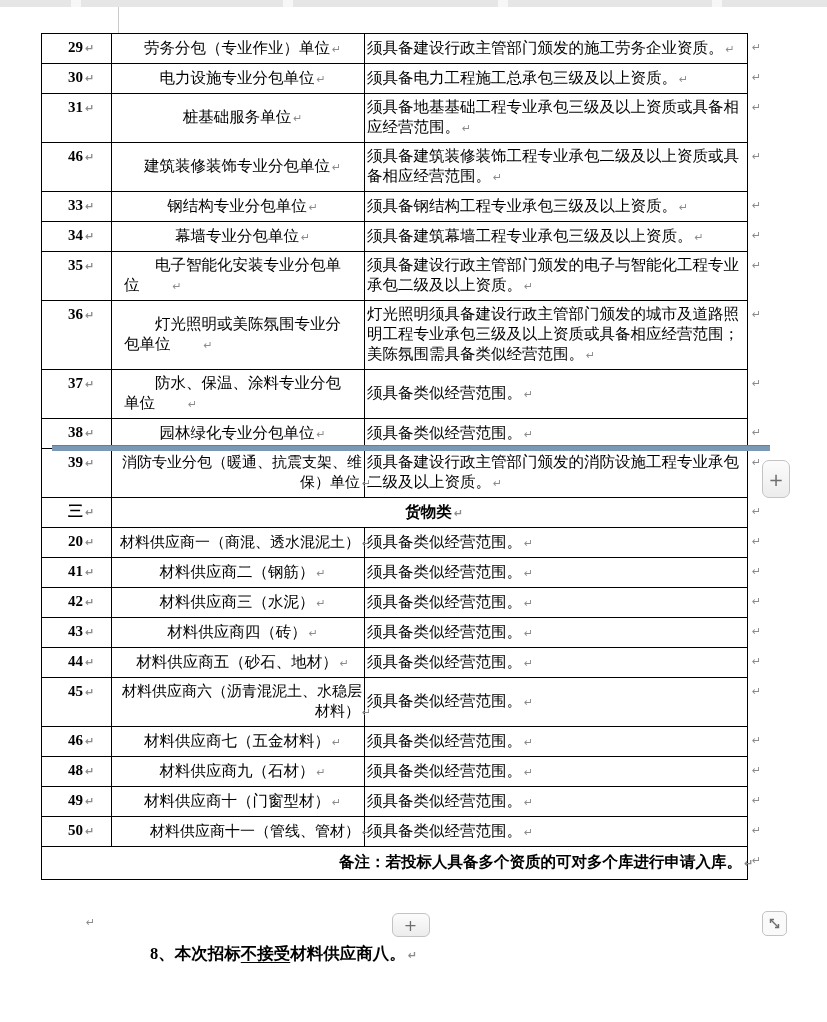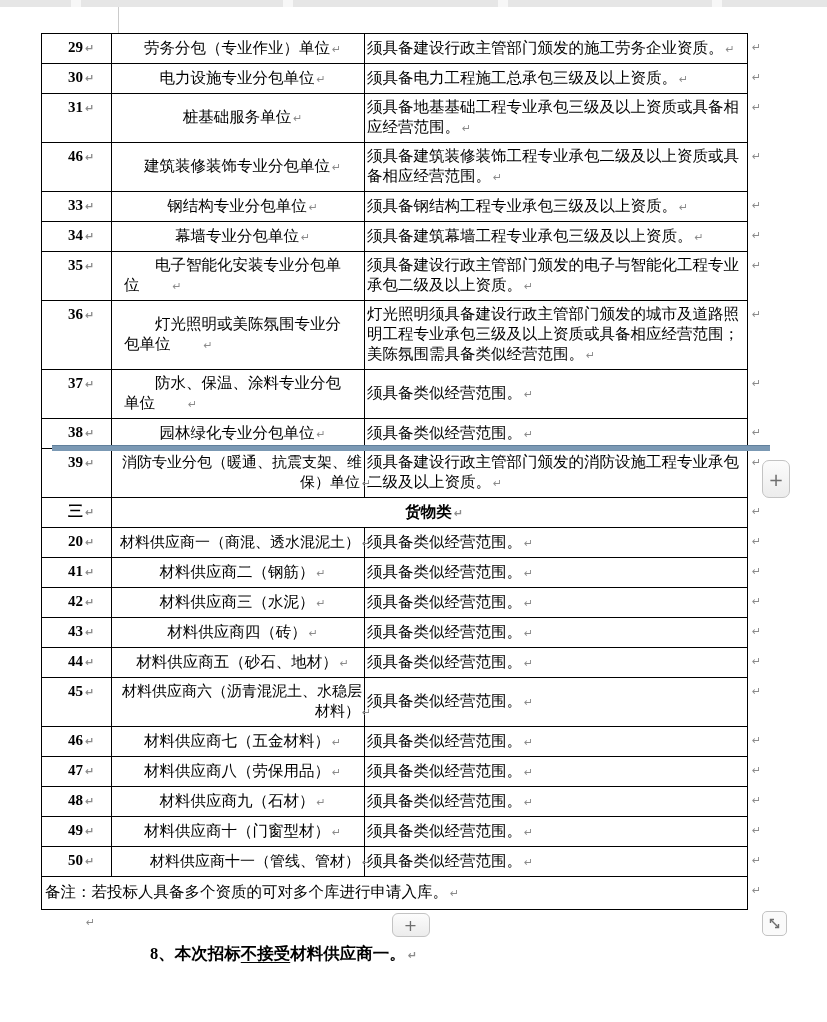--- a/index.html
+++ b/index.html
@@ -27,21 +27,21 @@
   .c-num{
     text-align:center;vertical-align:top;padding:3px 2px;
     font-weight:bold;font-size:15px;
   }
   .c-name{vertical-align:middle;padding:3px 12px;}
   .align-center{text-align:center;}
   .align-indent{text-align:left;text-indent:31px;margin-top:26px;}
   .align-fill{text-align:right;padding:3px 2px;font-size:15px;}
   .c-req{vertical-align:middle;text-align:left;padding:3px 2px;margin-left:15px;}
   .c-section{text-align:center;font-weight:bold;vertical-align:middle;padding:3px;}
-  .c-note{text-align:left;font-weight:normal;vertical-align:middle;padding:5px 3px;}
+  .c-note{text-align:right;font-weight:bold;vertical-align:middle;padding:5px 3px;}
   .c-ghost{border:none;vertical-align:top;padding:2px 0 0 4px;background:transparent;}
 
   
   .pmark{
     display:inline-block;width:0;overflow:visible;white-space:nowrap;
     color:#8b8b8b;font-size:11px;font-family:"DejaVu Sans",sans-serif;
     vertical-align:baseline;padding-left:2px;
   }
   .pmark-out{
     color:#8b8b8b;font-size:11px;font-family:"DejaVu Sans",sans-serif;
@@ -197,26 +197,20 @@
         <td class="c-req"><span>须具备类似经营范围。</span><span class="pmark">↵</span></td>
         <td class="c-ghost"><span class="pmark-out">↵</span></td>
       </tr>
       <tr>
         <td class="c-num"><span>46</span><span class="pmark">↵</span></td>
         <td class="c-name align-center"><span>材料供应商七（五金材料）</span><span class="pmark">↵</span></td>
         <td class="c-req"><span>须具备类似经营范围。</span><span class="pmark">↵</span></td>
         <td class="c-ghost"><span class="pmark-out">↵</span></td>
       </tr>
       <tr>
-        <td class="c-num"><span>47</span><span class="pmark">↵</span></td>
-        <td class="c-name align-center"><span>材料供应商八（劳保用品）</span><span class="pmark">↵</span></td>
-        <td class="c-req"><span>须具备类似经营范围。</span><span class="pmark">↵</span></td>
-        <td class="c-ghost"><span class="pmark-out">↵</span></td>
-      </tr>
-      <tr>
         <td class="c-num"><span>48</span><span class="pmark">↵</span></td>
         <td class="c-name align-center"><span>材料供应商九（石材）</span><span class="pmark">↵</span></td>
         <td class="c-req"><span>须具备类似经营范围。</span><span class="pmark">↵</span></td>
         <td class="c-ghost"><span class="pmark-out">↵</span></td>
       </tr>
       <tr>
         <td class="c-num"><span>49</span><span class="pmark">↵</span></td>
         <td class="c-name align-center"><span>材料供应商十（门窗型材）</span><span class="pmark">↵</span></td>
         <td class="c-req"><span>须具备类似经营范围。</span><span class="pmark">↵</span></td>
         <td class="c-ghost"><span class="pmark-out">↵</span></td>
@@ -247,13 +241,13 @@
 <div id="resize-handle" class="chrome-btn" style="left: 762px; top: 911px;">
   <svg width="15" height="15" viewBox="0 0 15 15">
     <path d="M4 4 L11 11" stroke="#6e6e6e" stroke-width="1.4" fill="none"></path>
     <path d="M3.5 7 L3.5 3.5 L7 3.5" stroke="#6e6e6e" stroke-width="1.4" fill="none"></path>
     <path d="M8 11.5 L11.5 11.5 L11.5 8" stroke="#6e6e6e" stroke-width="1.4" fill="none"></path>
   </svg>
 </div>
 
 <span id="after-table-mark" class="pmark-out" style="left: 86px; top: 916px;">↵</span>
 
-<p id="footer-line" style="left: 150px; top: 943px;"><span>8、本次招标</span><span class="u">不接受</span><span>材料供应商一。</span><span class="pmark">↵</span></p>
+<p id="footer-line" style="left: 150px; top: 943px;"><span>8、本次招标</span><span class="u">不接受</span><span>材料供应商八。</span><span class="pmark">↵</span></p>
 
 </body></html>

